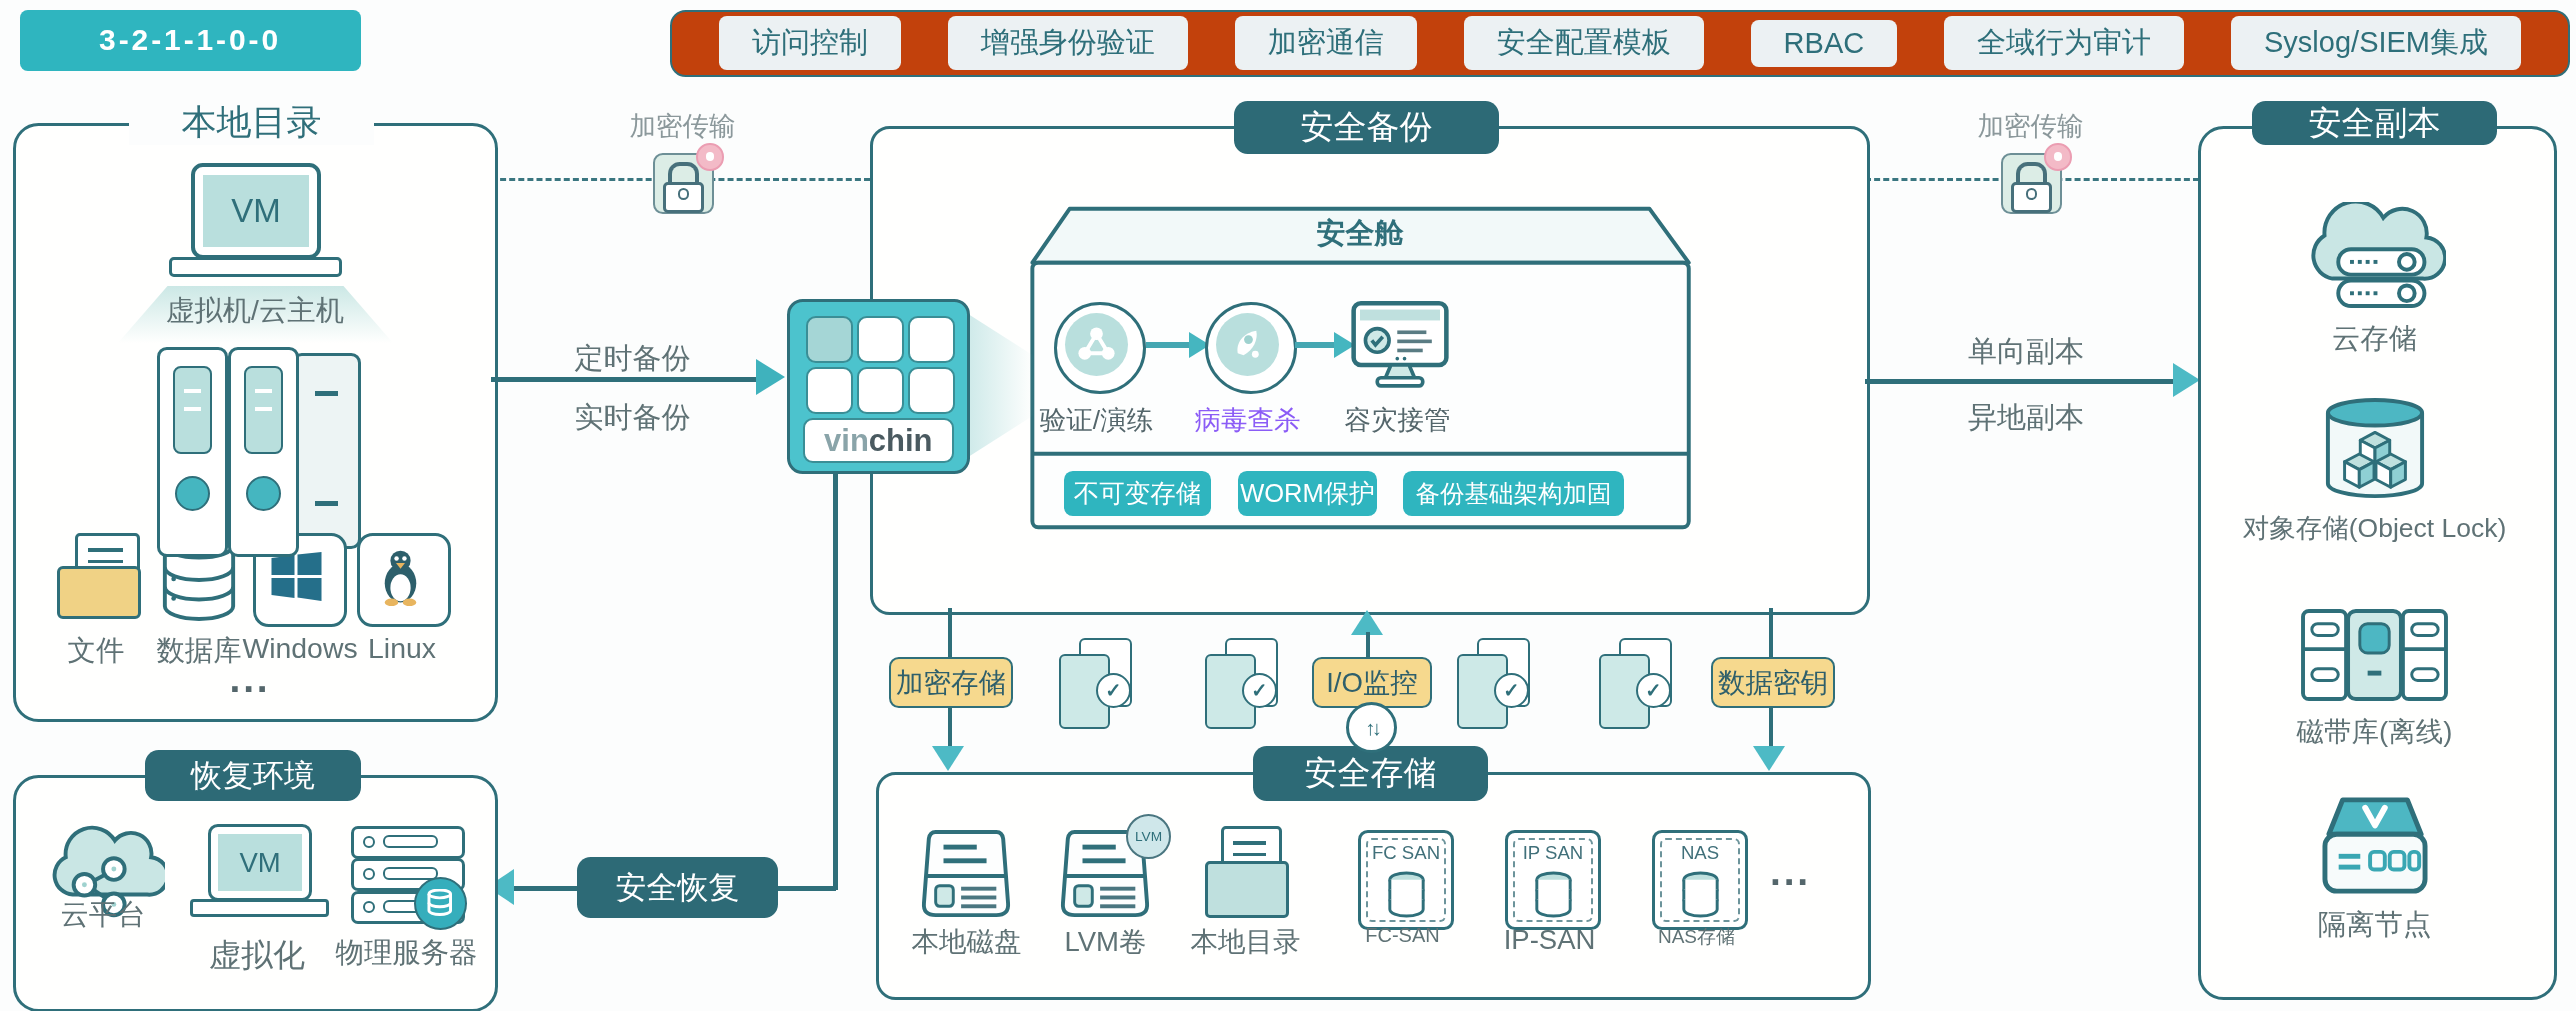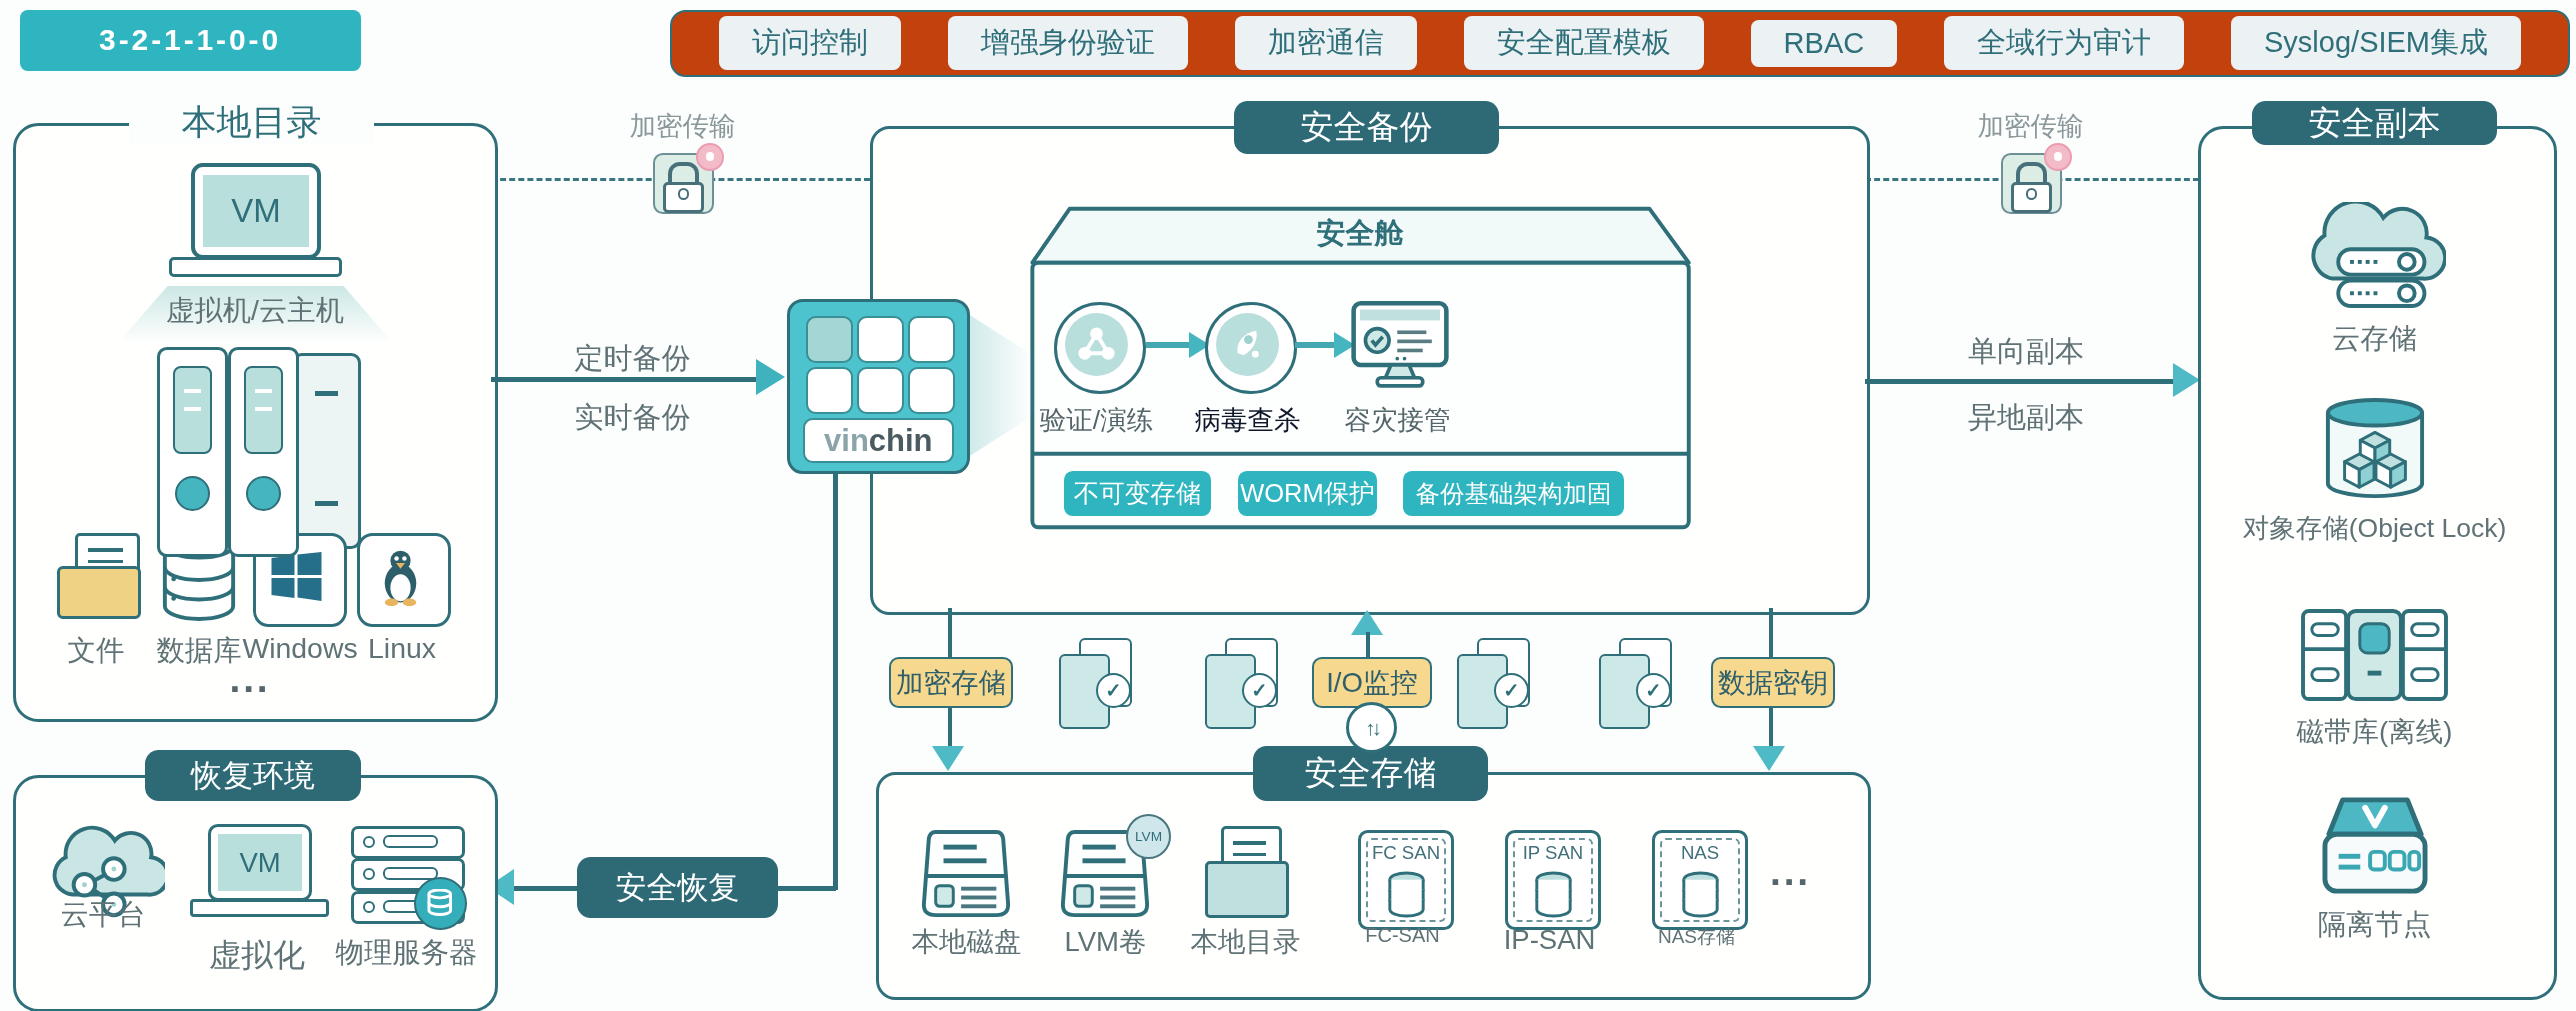--- a/index.html
+++ b/index.html
@@ -222,21 +222,21 @@
     <path d="M24 45 l4 5 l8 -9" fill="none" stroke="#2f6f7a" stroke-width="4"></path>
     <rect x="52" y="34" width="32" height="4" fill="#5a7c83"></rect>
       <rect x="52" y="44" width="38" height="4" fill="#5a7c83"></rect>
     <rect x="52" y="54" width="28" height="4" fill="#5a7c83"></rect>
     <circle cx="52" cy="65" r="2" fill="#2f6f7a"></circle>
       <circle cx="60" cy="65" r="2" fill="#2f6f7a"></circle>
     <path d="M45 72 h20 l6 14 h-32 Z" fill="#cfe9e7" stroke="#2f6f7a" stroke-width="4"></path>
     <rect x="30" y="86" width="50" height="9" rx="4" fill="#fff" stroke="#2f6f7a" stroke-width="4"></rect>
   </svg>
   <div class="cap" style="left:1018px;top:402px;width:157px;font-size:26.5px;color:#54666b;z-index:3;">验证/演练</div>
-  <div class="cap" style="left:1169px;top:402px;width:157px;font-size:26.5px;color:#0f172a;z-index:3;">病毒查杀</div>
+  <div class="cap" style="left:1169px;top:402px;width:157px;font-size:26.5px;color:#8b5cf6;z-index:3;">病毒查杀</div>
   <div class="cap" style="left:1319px;top:402px;width:157px;font-size:26.5px;color:#54666b;z-index:3;">容灾接管</div>
 
   <div class="btn" style="left:1064px;top:471px;width:147px;height:45px;font-size:25.5px;z-index:3;">不可变存储</div>
   <div class="btn" style="left:1238px;top:471px;width:139px;height:45px;font-size:25.5px;z-index:3;">WORM保护</div>
   <div class="btn" style="left:1403px;top:471px;width:221px;height:45px;font-size:24.5px;z-index:3;">备份基础架构加固</div>
 
   <div class="abs" style="left:965px;top:312px;width:69px;height:147px;z-index:2;
               background:linear-gradient(90deg,rgba(170,218,218,.6),rgba(240,250,250,0));
               clip-path:polygon(0 0,100% 30%,100% 70%,0 100%);"></div>
   <div class="abs" style="left:787px;top:299px;width:177px;height:169px;background:#4cc3cd;border:3.9px solid #2f6f7a;border-radius:15.7px;z-index:3;">

